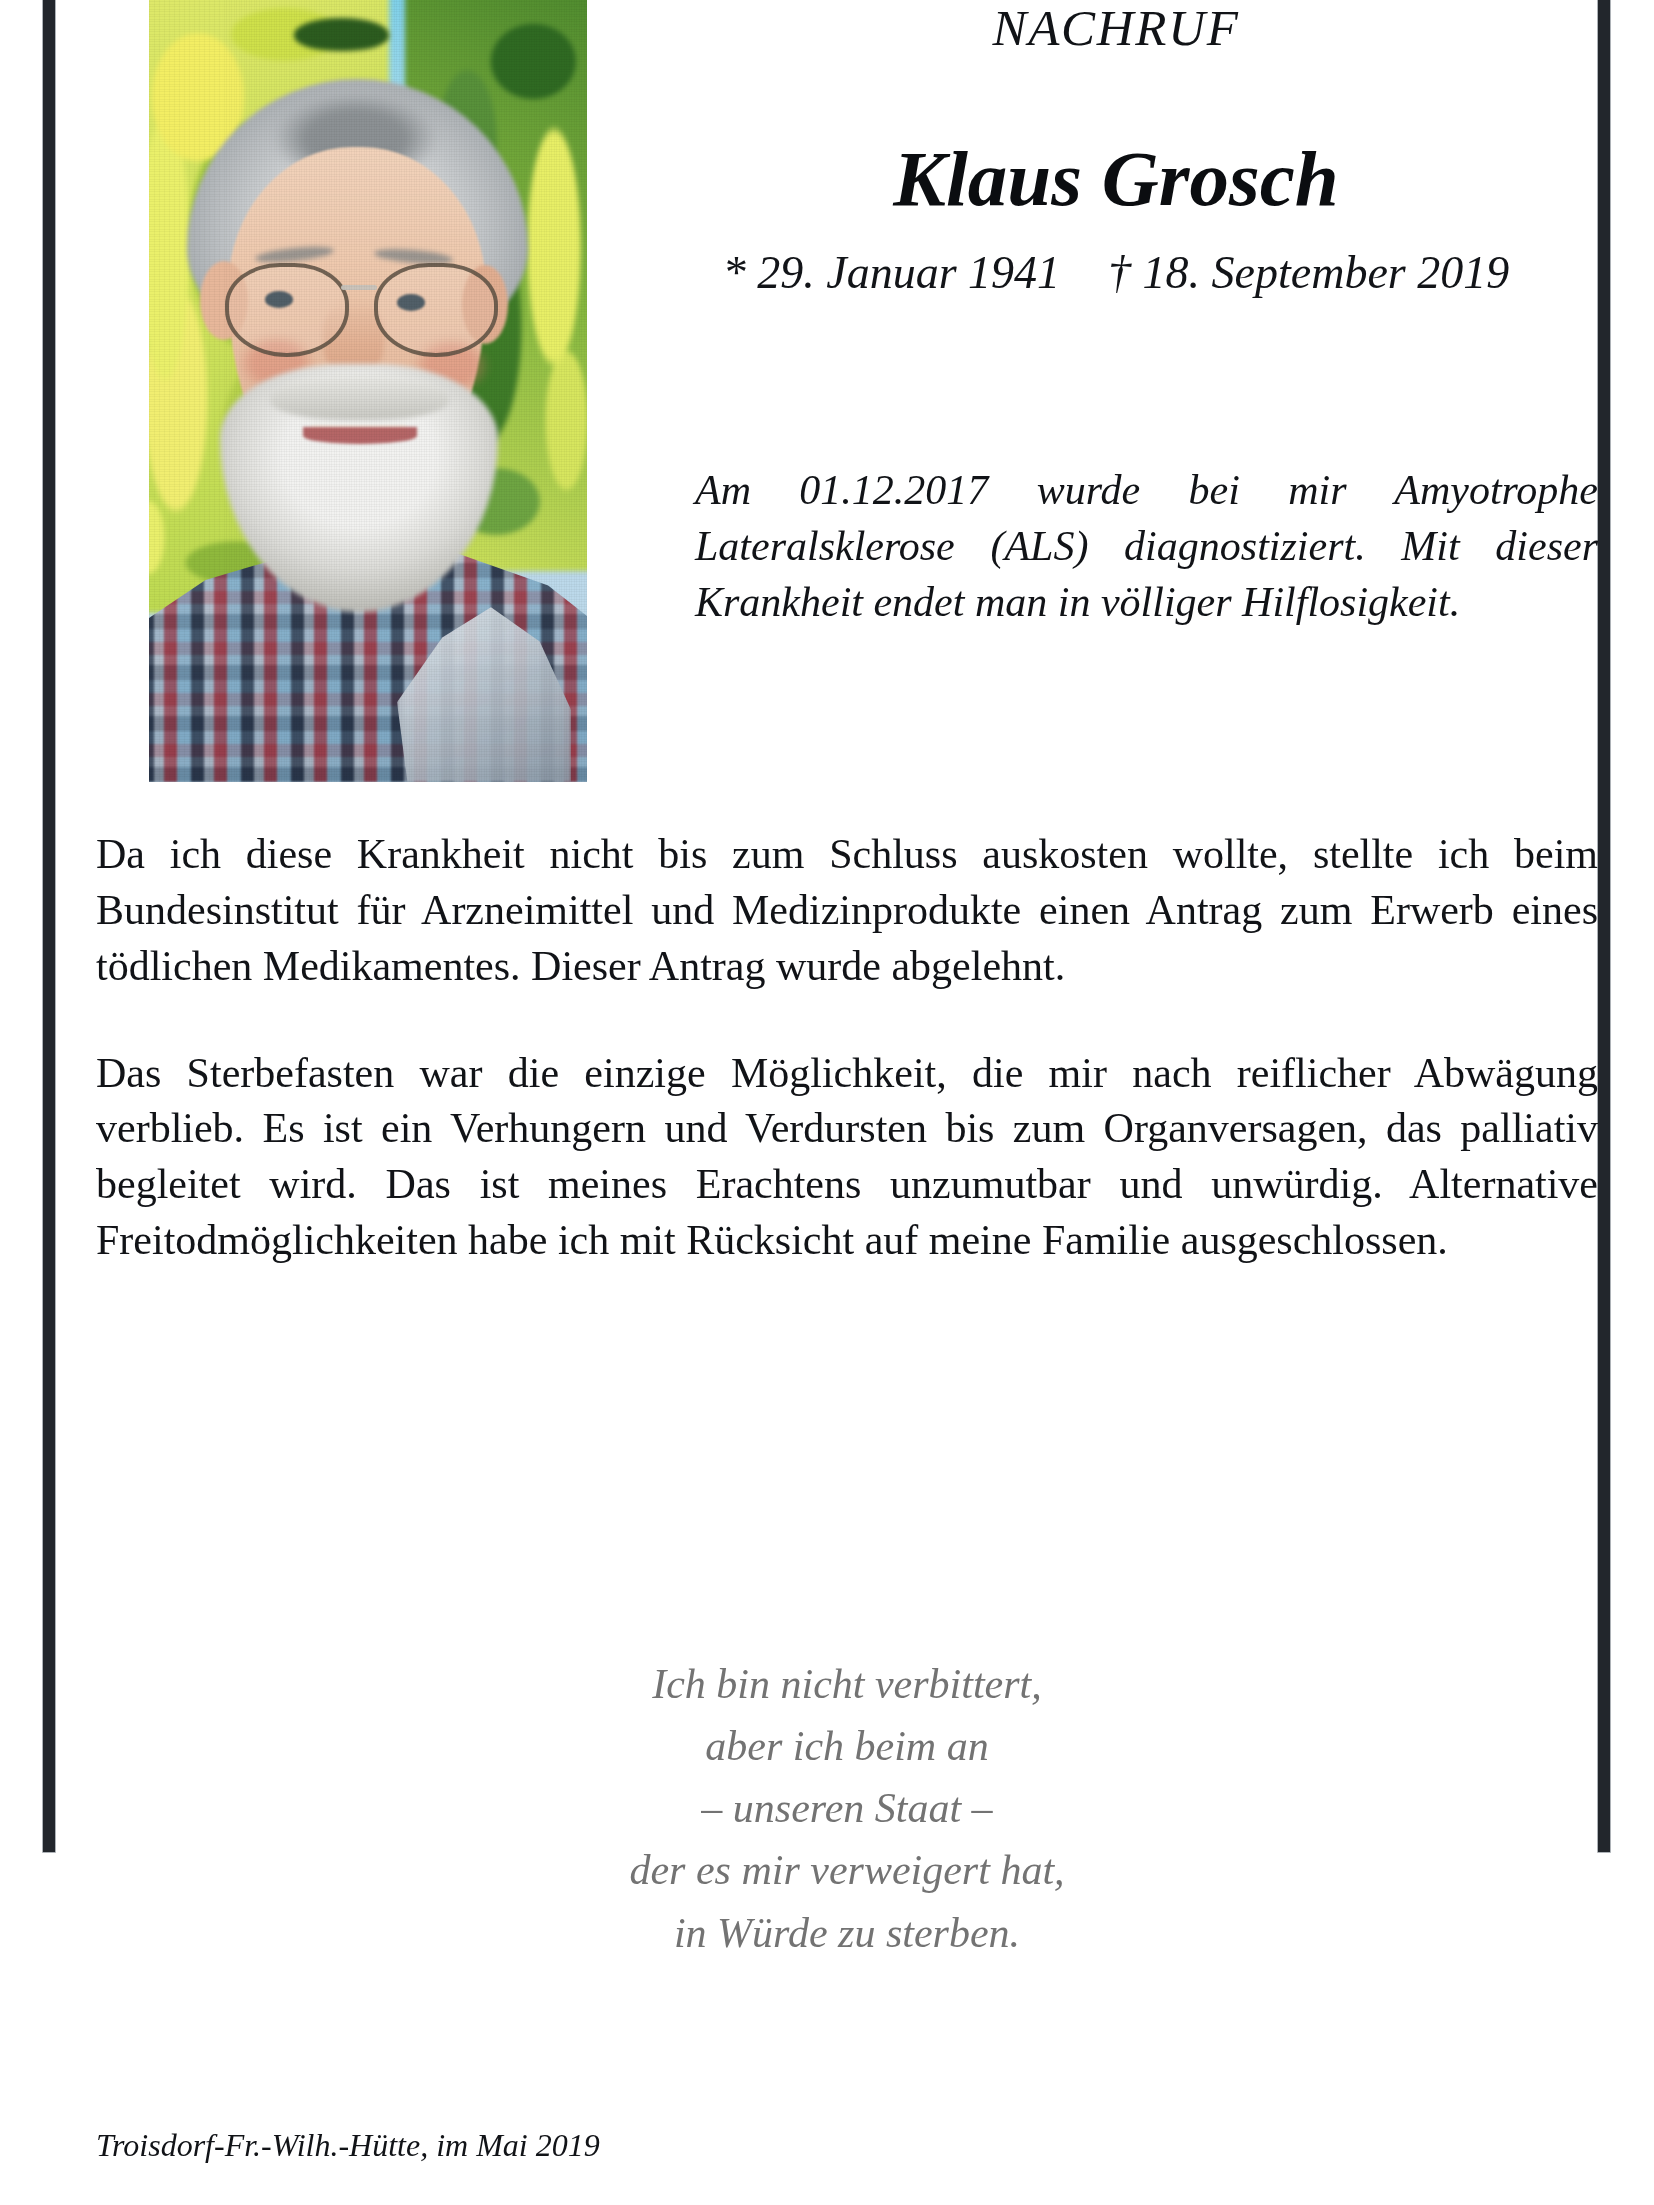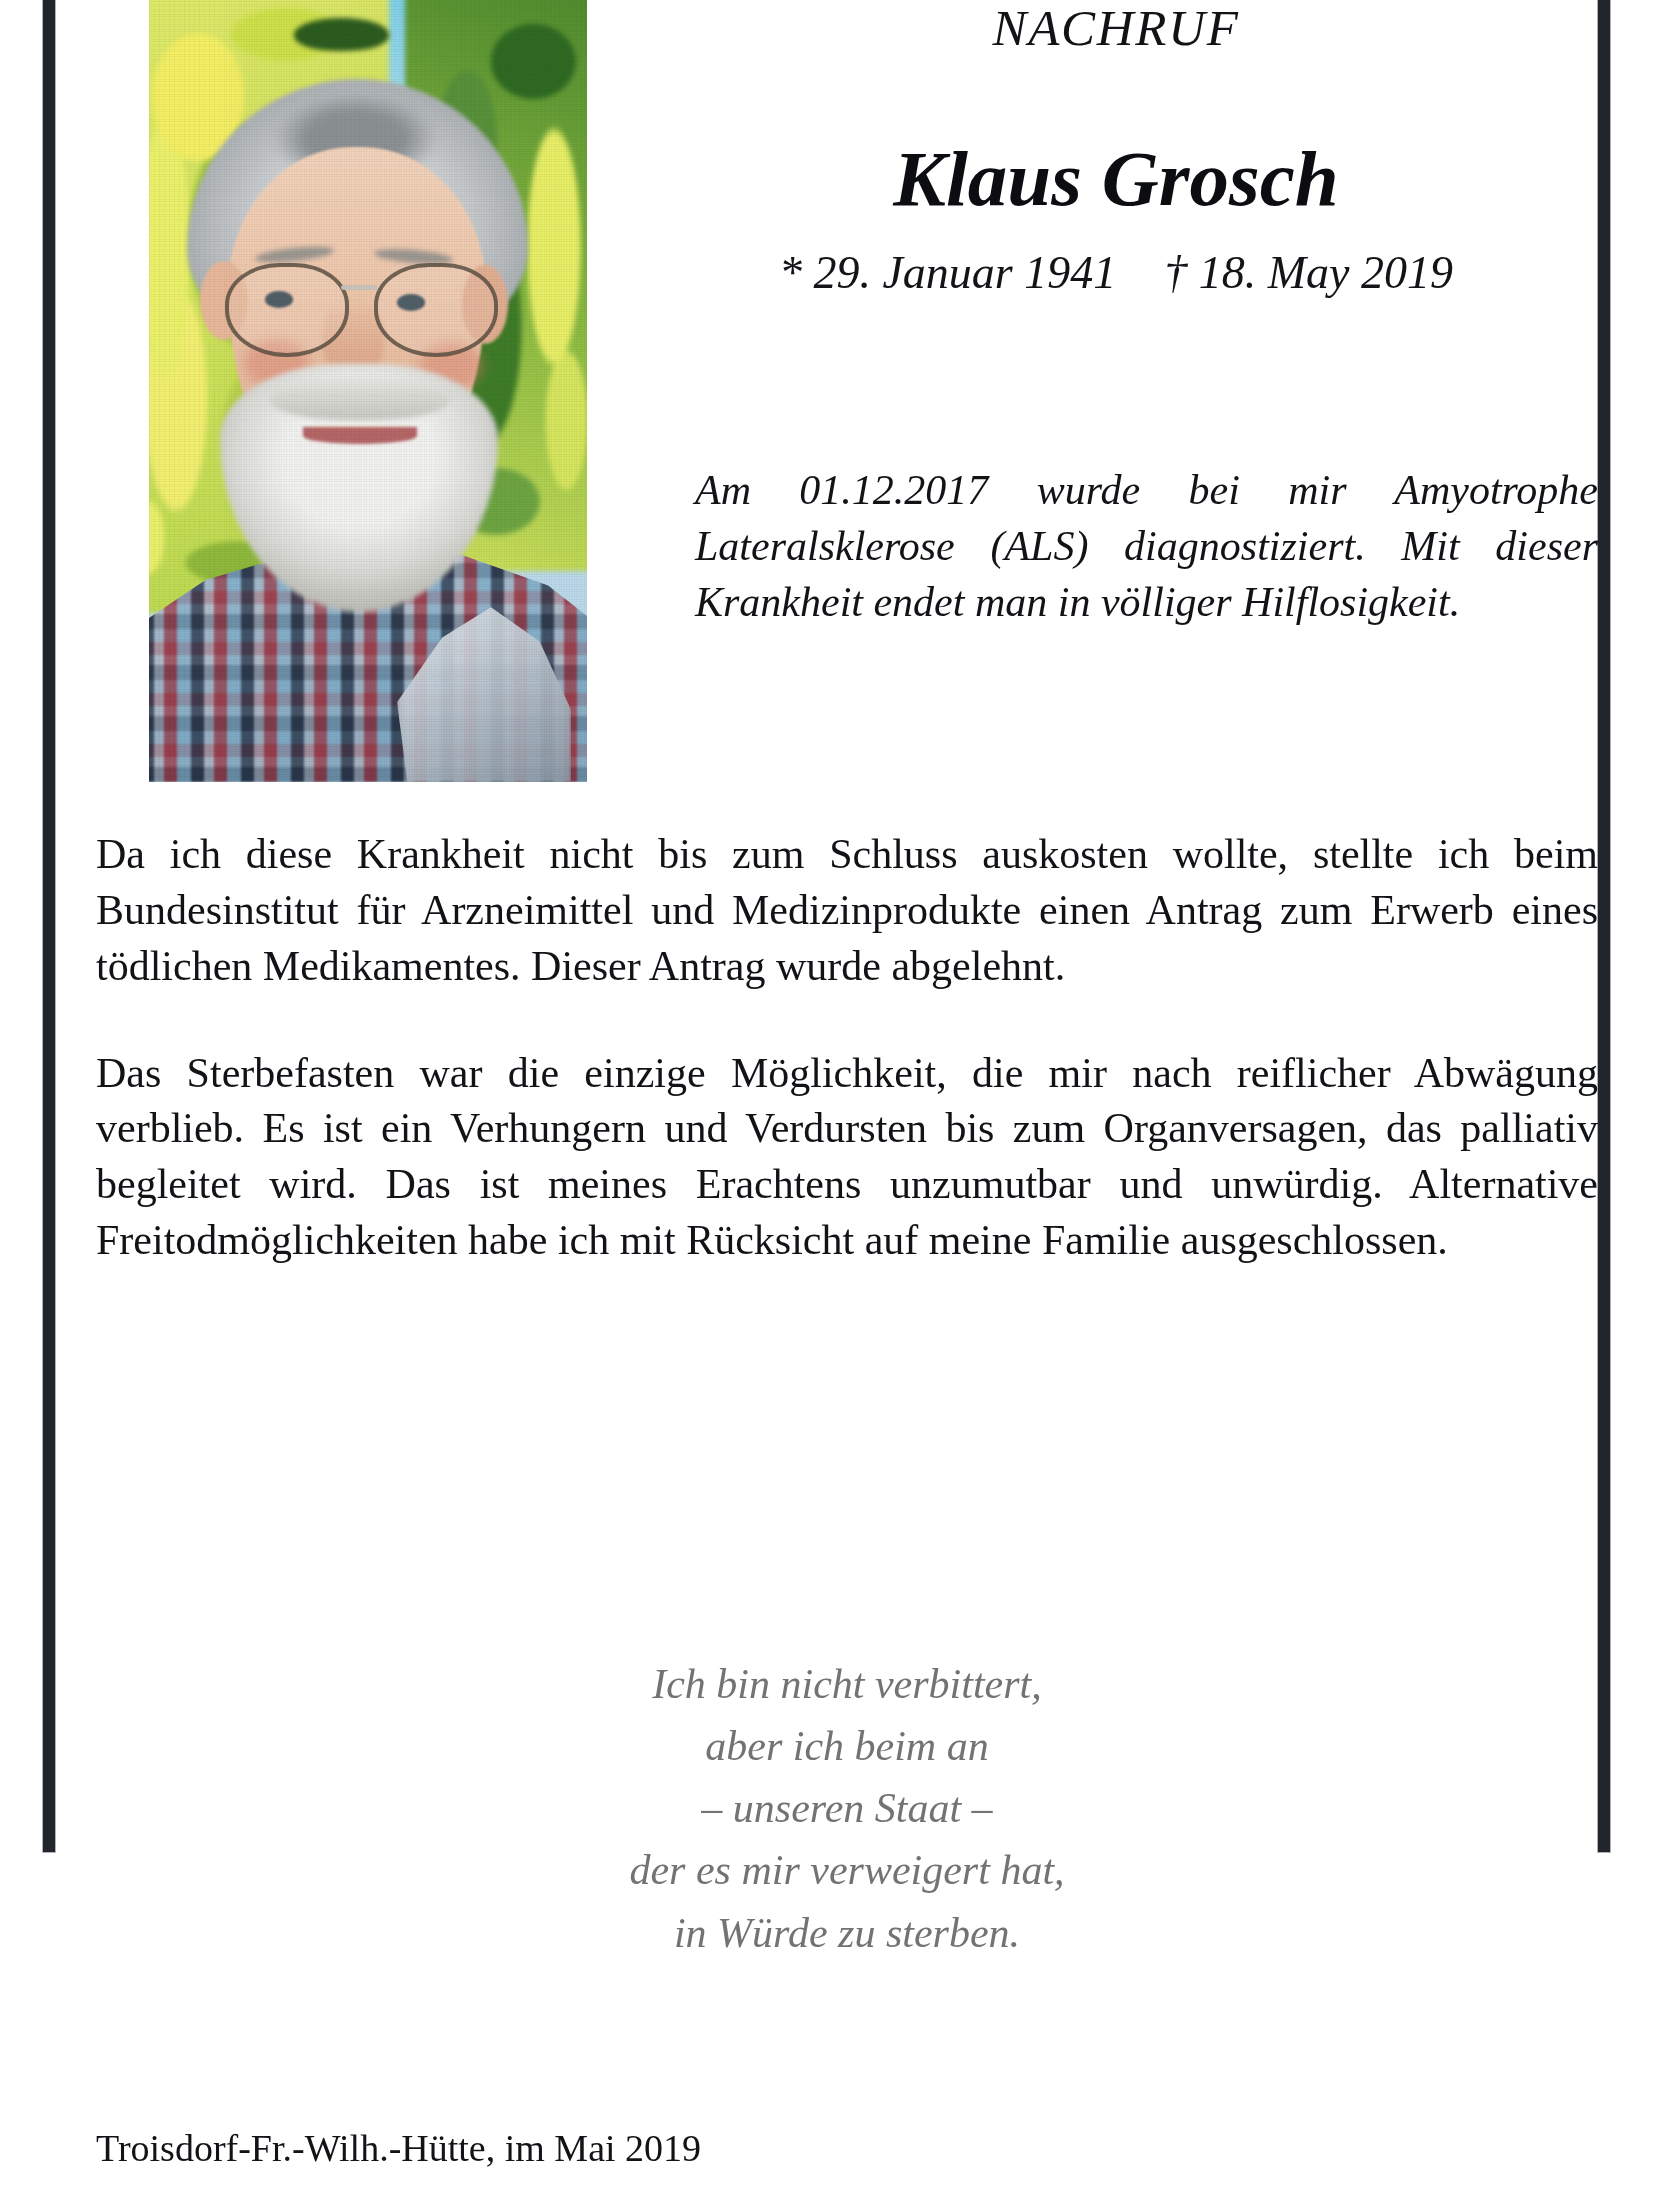--- a/index.html
+++ b/index.html
@@ -297,21 +297,22 @@
   }
   .verse .line { display: block; white-space: nowrap; }
 
   
   .place-date {
     position: absolute;
     left: 41px;
     top: 2126px;
     width: 1158px;
     margin: 0;
-    font-size: 38px;
+    font-style: italic;
+    font-size: 32px;
     line-height: 1.2;
     color: #111317;
     white-space: nowrap;
   }
 </style>
 </head>
 <body>
 
 <div id="page">
 
@@ -354,21 +355,21 @@
           <div class="grain"></div>
         </div>
       </div>
 
       <div class="head-col">
         <p class="nachruf">NACHRUF</p>
 
         <p class="deceased-name">Klaus Grosch</p>
 
         <p class="life-dates">
-          <span class="birth">* 29. Januar 1941</span><span class="death">† 18. May 2019</span>
+          <span class="birth">* 29. Januar 1941</span><span class="death">† 18. September 2019</span>
         </p>
       </div>
 
       <p class="intro-para">Am 01.12.2017 wurde bei mir Amyotrophe Lateralsklerose (ALS) diagnostiziert. Mit dieser Krankheit endet man in völliger Hilflosigkeit.</p>
     </div>
 
     <div class="body-block">
       <p class="body-para">Da ich diese Krankheit nicht bis zum Schluss auskosten wollte, stellte ich beim Bundesinstitut für Arzneimittel und Medizinprodukte einen Antrag zum Erwerb eines tödlichen Medikamentes. Dieser Antrag wurde abgelehnt.</p>
       <p class="body-para">Das Sterbefasten war die einzige Möglichkeit, die mir nach reiflicher Abwägung verblieb. Es ist ein Verhungern und Verdursten bis zum Organversagen, das palliativ begleitet wird. Das ist meines Erachtens unzumutbar und unwürdig. Alternative Freitodmöglichkeiten habe ich mit Rücksicht auf meine Familie ausgeschlossen.</p>
     </div>

